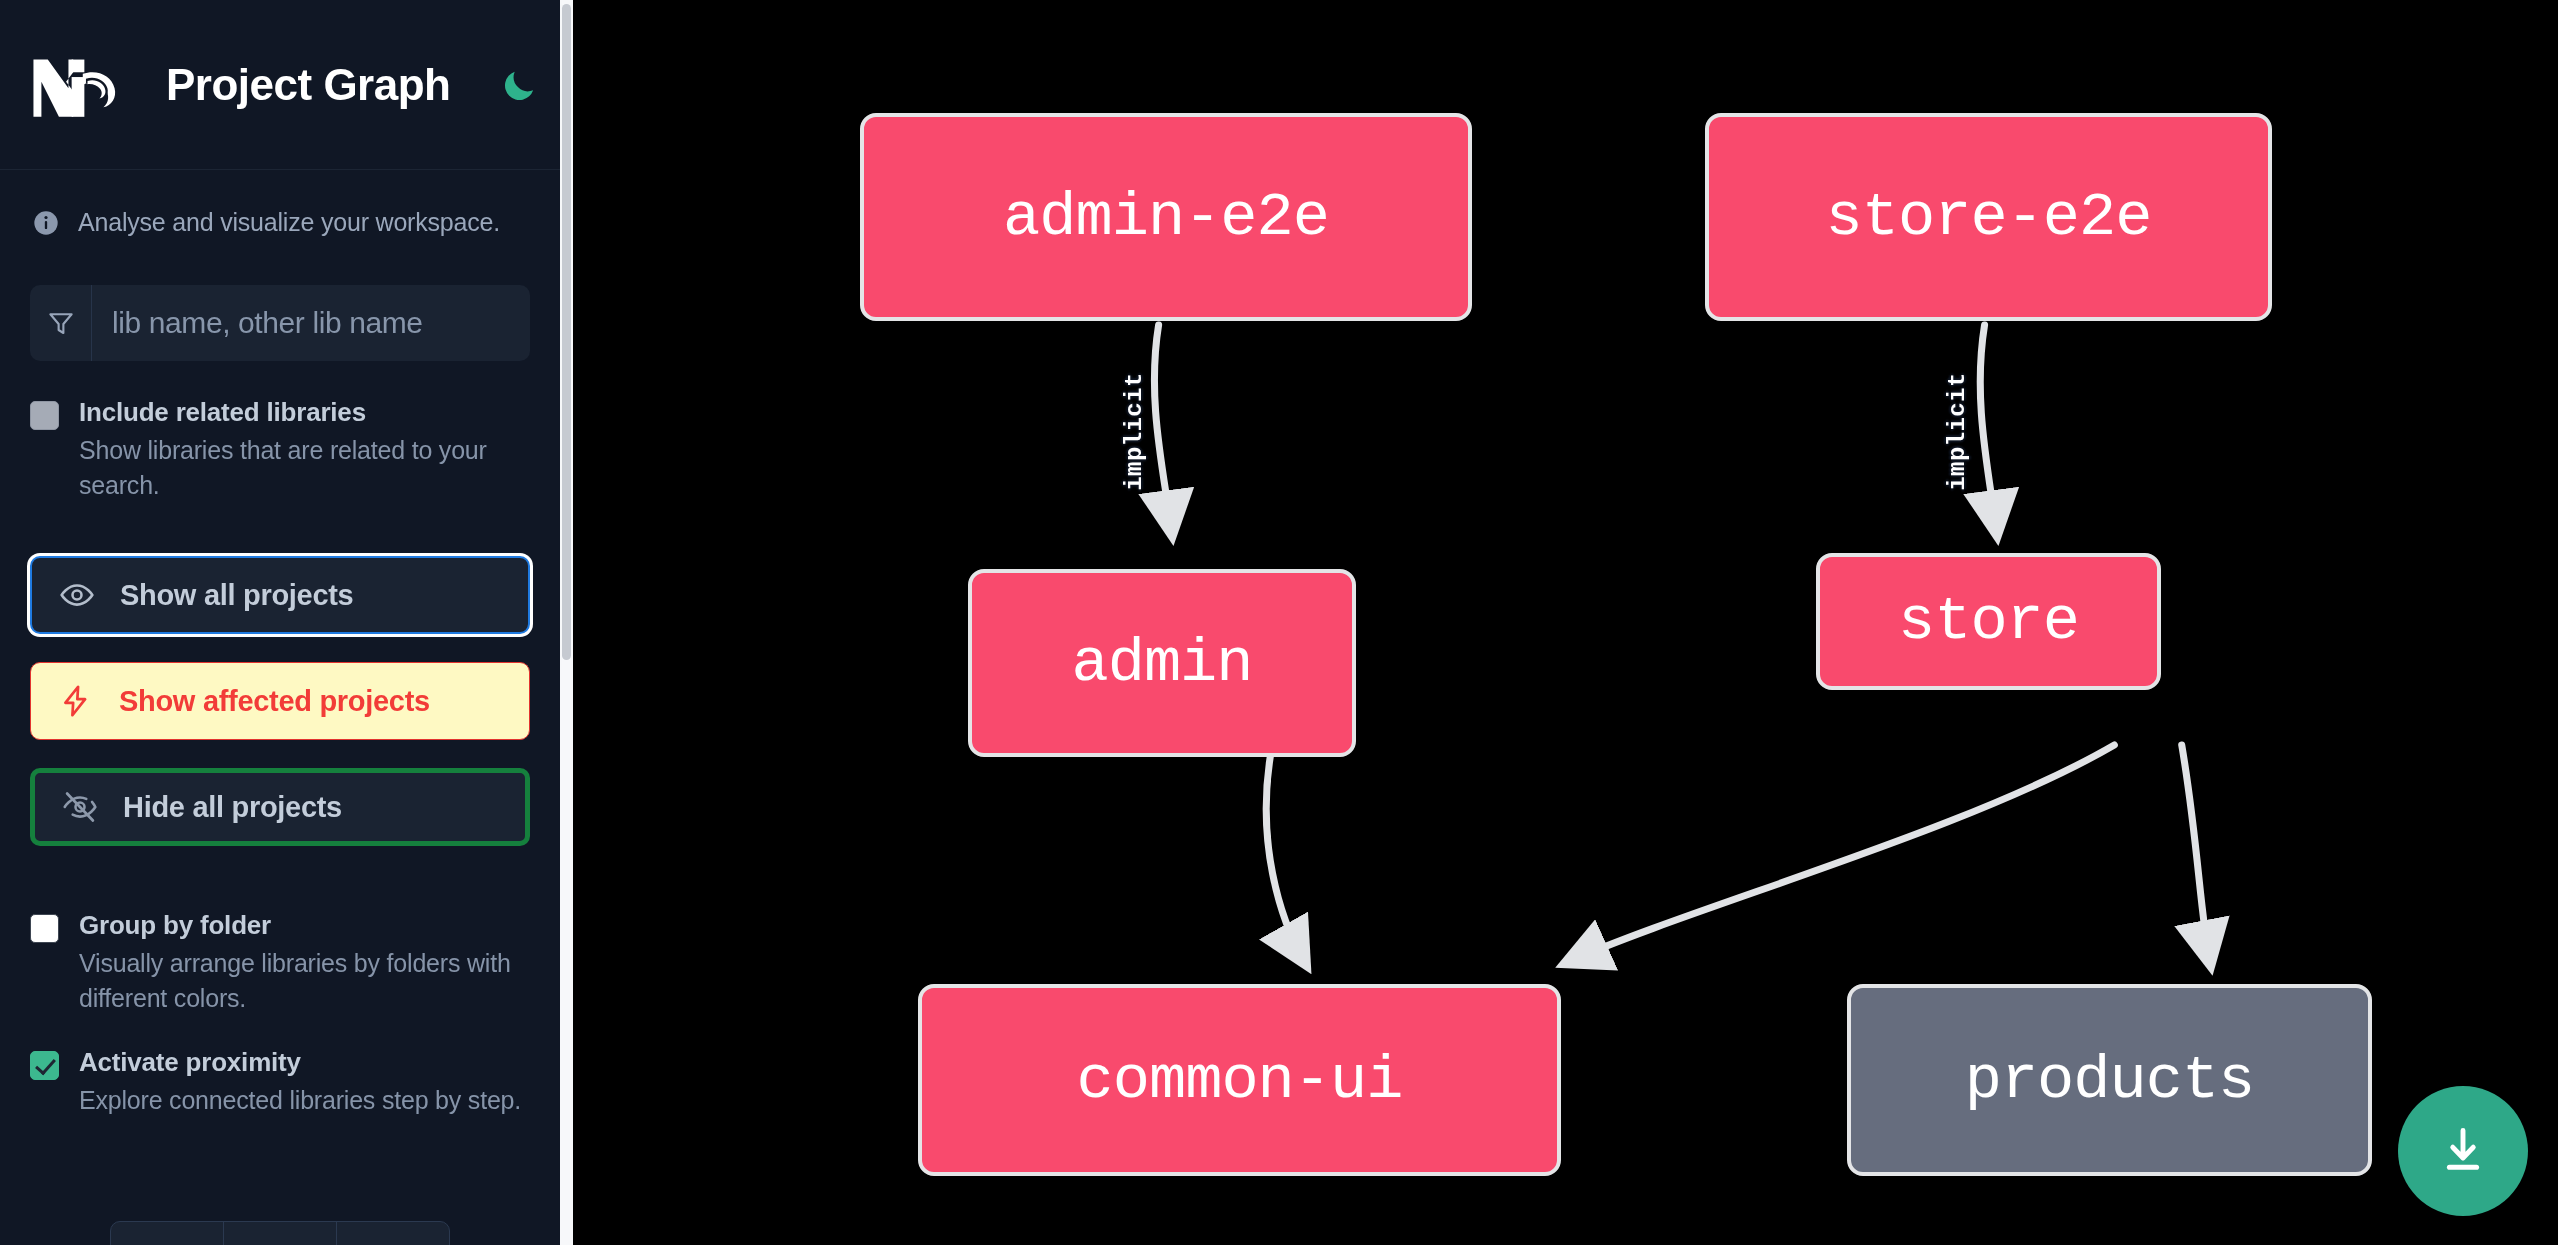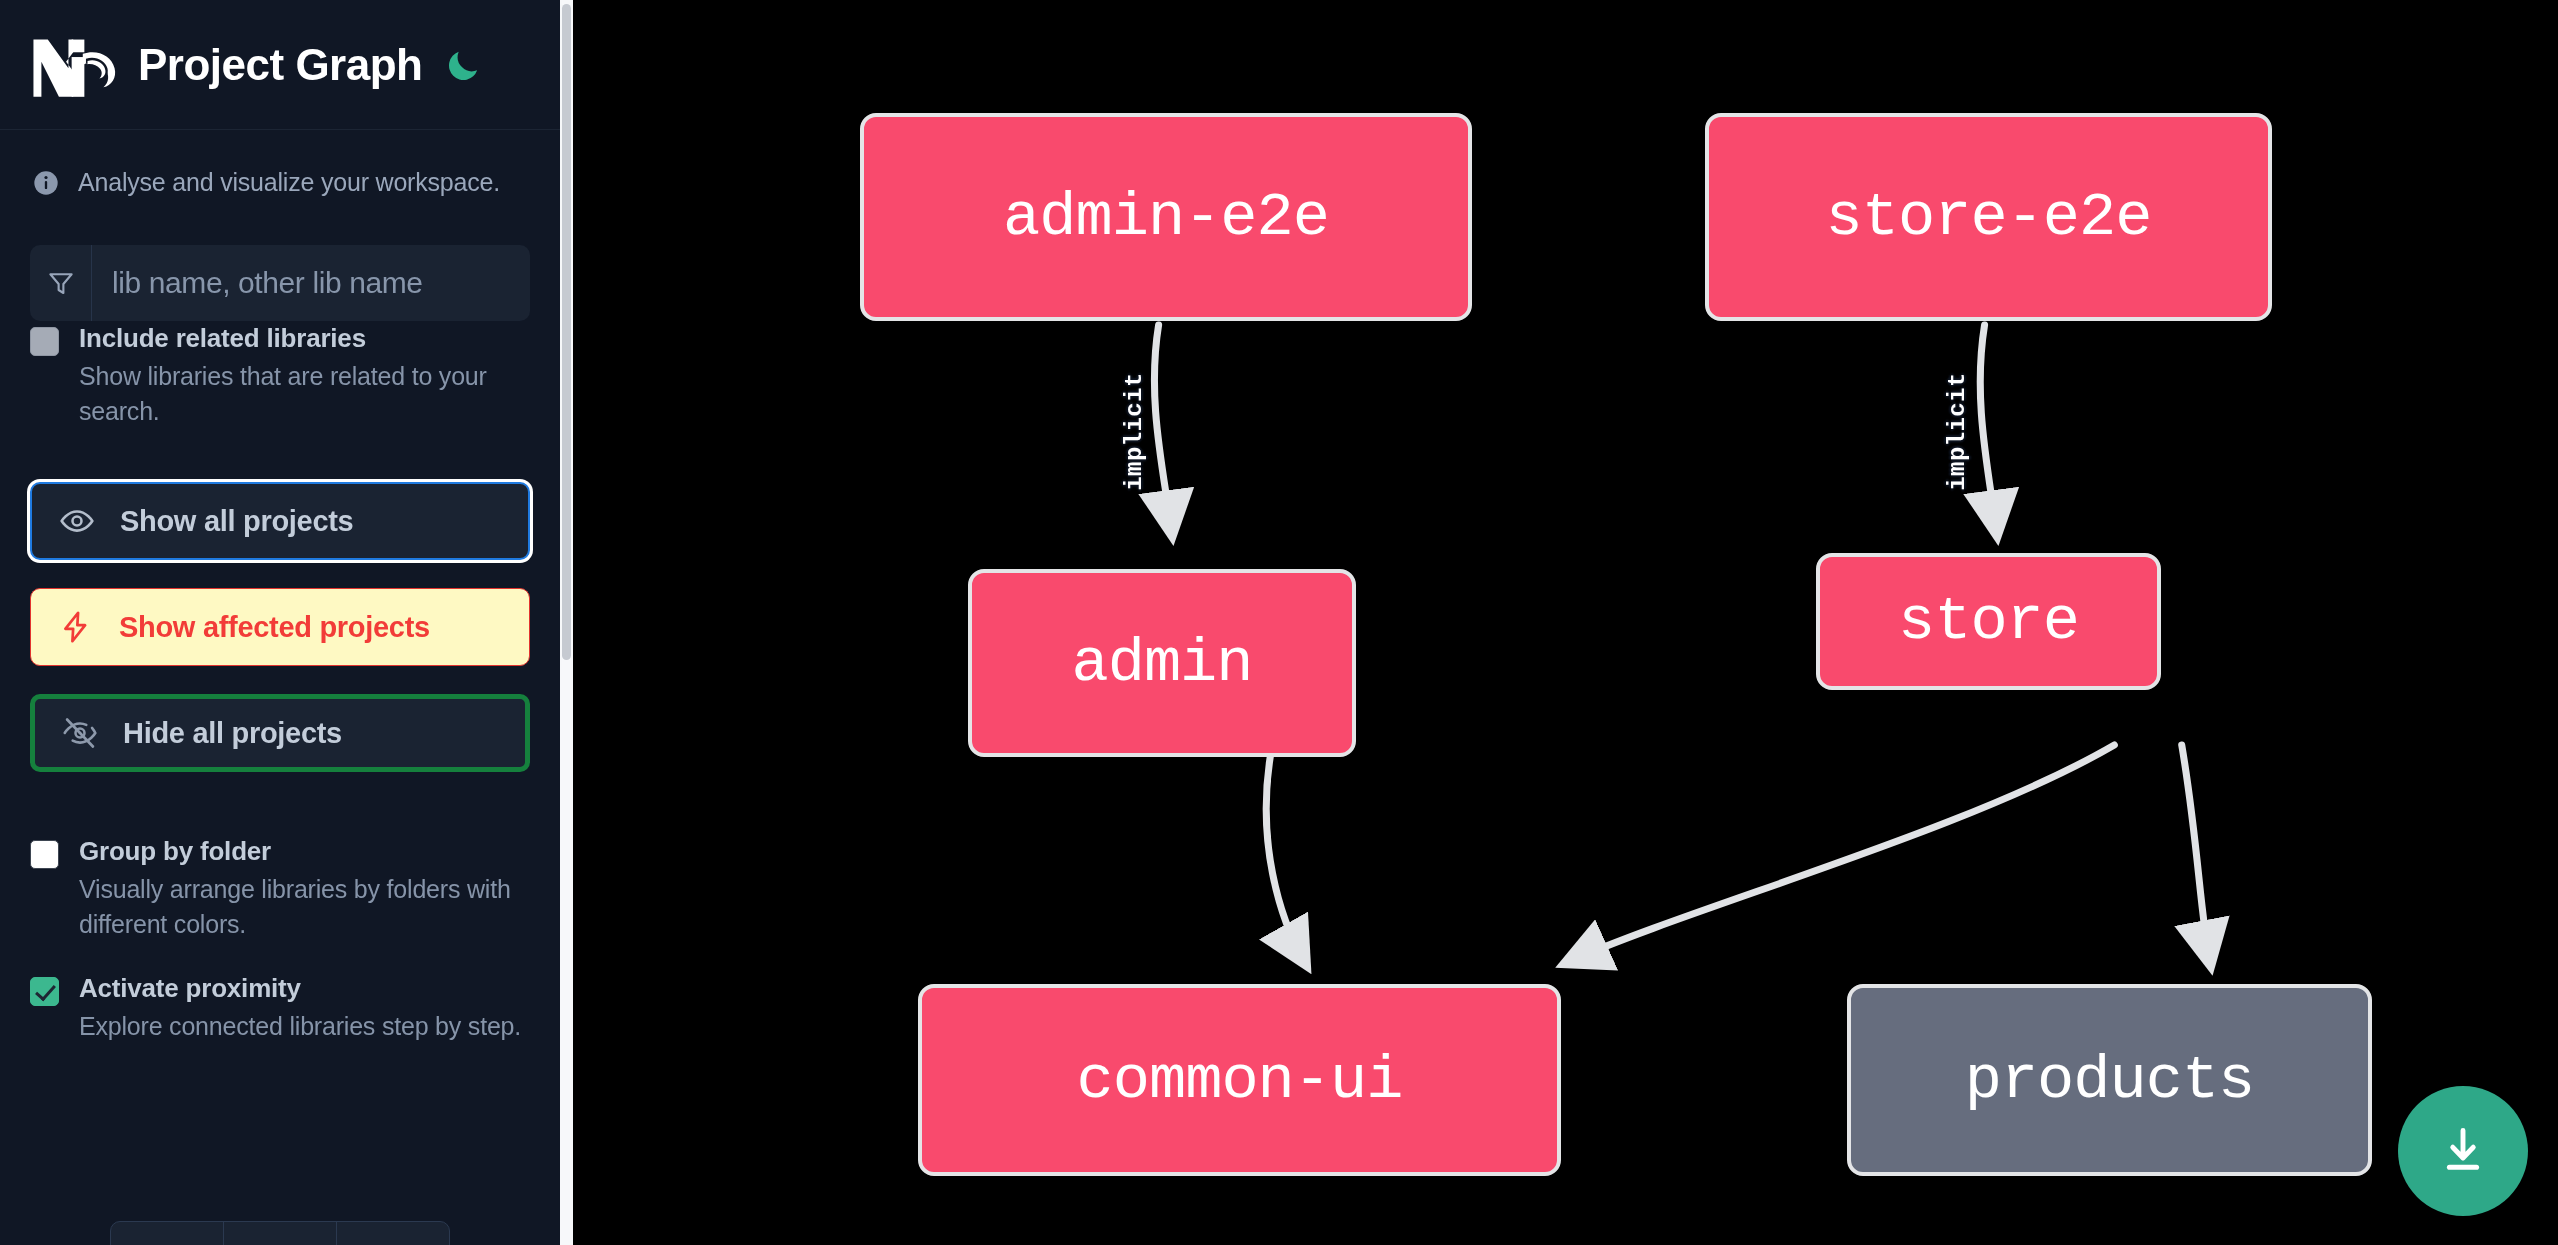--- a/index.html
+++ b/index.html
@@ -14,25 +14,25 @@
 
   
   #sidebar {
     position: relative;
     width: 560px; height: 1245px;
     background: #101725;
     flex: 0 0 560px;
     overflow: hidden;
   }
   .sb-header {
-    height: 130px;
+    height: 170px;
     display: flex; align-items: center;
     padding: 0 0 0 30px;
     border-bottom: 1px solid #1c2534;
-    gap: 12px;
+    gap: 40px;
   }
   .nx-logo { width: 96px; height: 70px; flex: 0 0 96px; }
   .app-title {
     color: #ffffff;
     font-size: 44px;
     font-weight: 700;
     letter-spacing: -0.5px;
     white-space: nowrap;
   }
   .theme-toggle {
@@ -74,20 +74,21 @@
     font-family: "Liberation Sans", sans-serif;
     font-size: 30px;
     padding: 0 20px;
     letter-spacing: -0.4px;
   }
   .search-input::placeholder { color: #8896ab; }
 
   .check-row {
     display: flex; gap: 20px;
     padding: 0 30px;
+    margin-top: 34px;
   }
   .check-row.tight { margin-top: 30px; }
   .cbox {
     flex: 0 0 29px;
     width: 29px; height: 29px;
     border-radius: 5px;
     margin-top: 6px;
     cursor: pointer;
     position: relative;
   }

